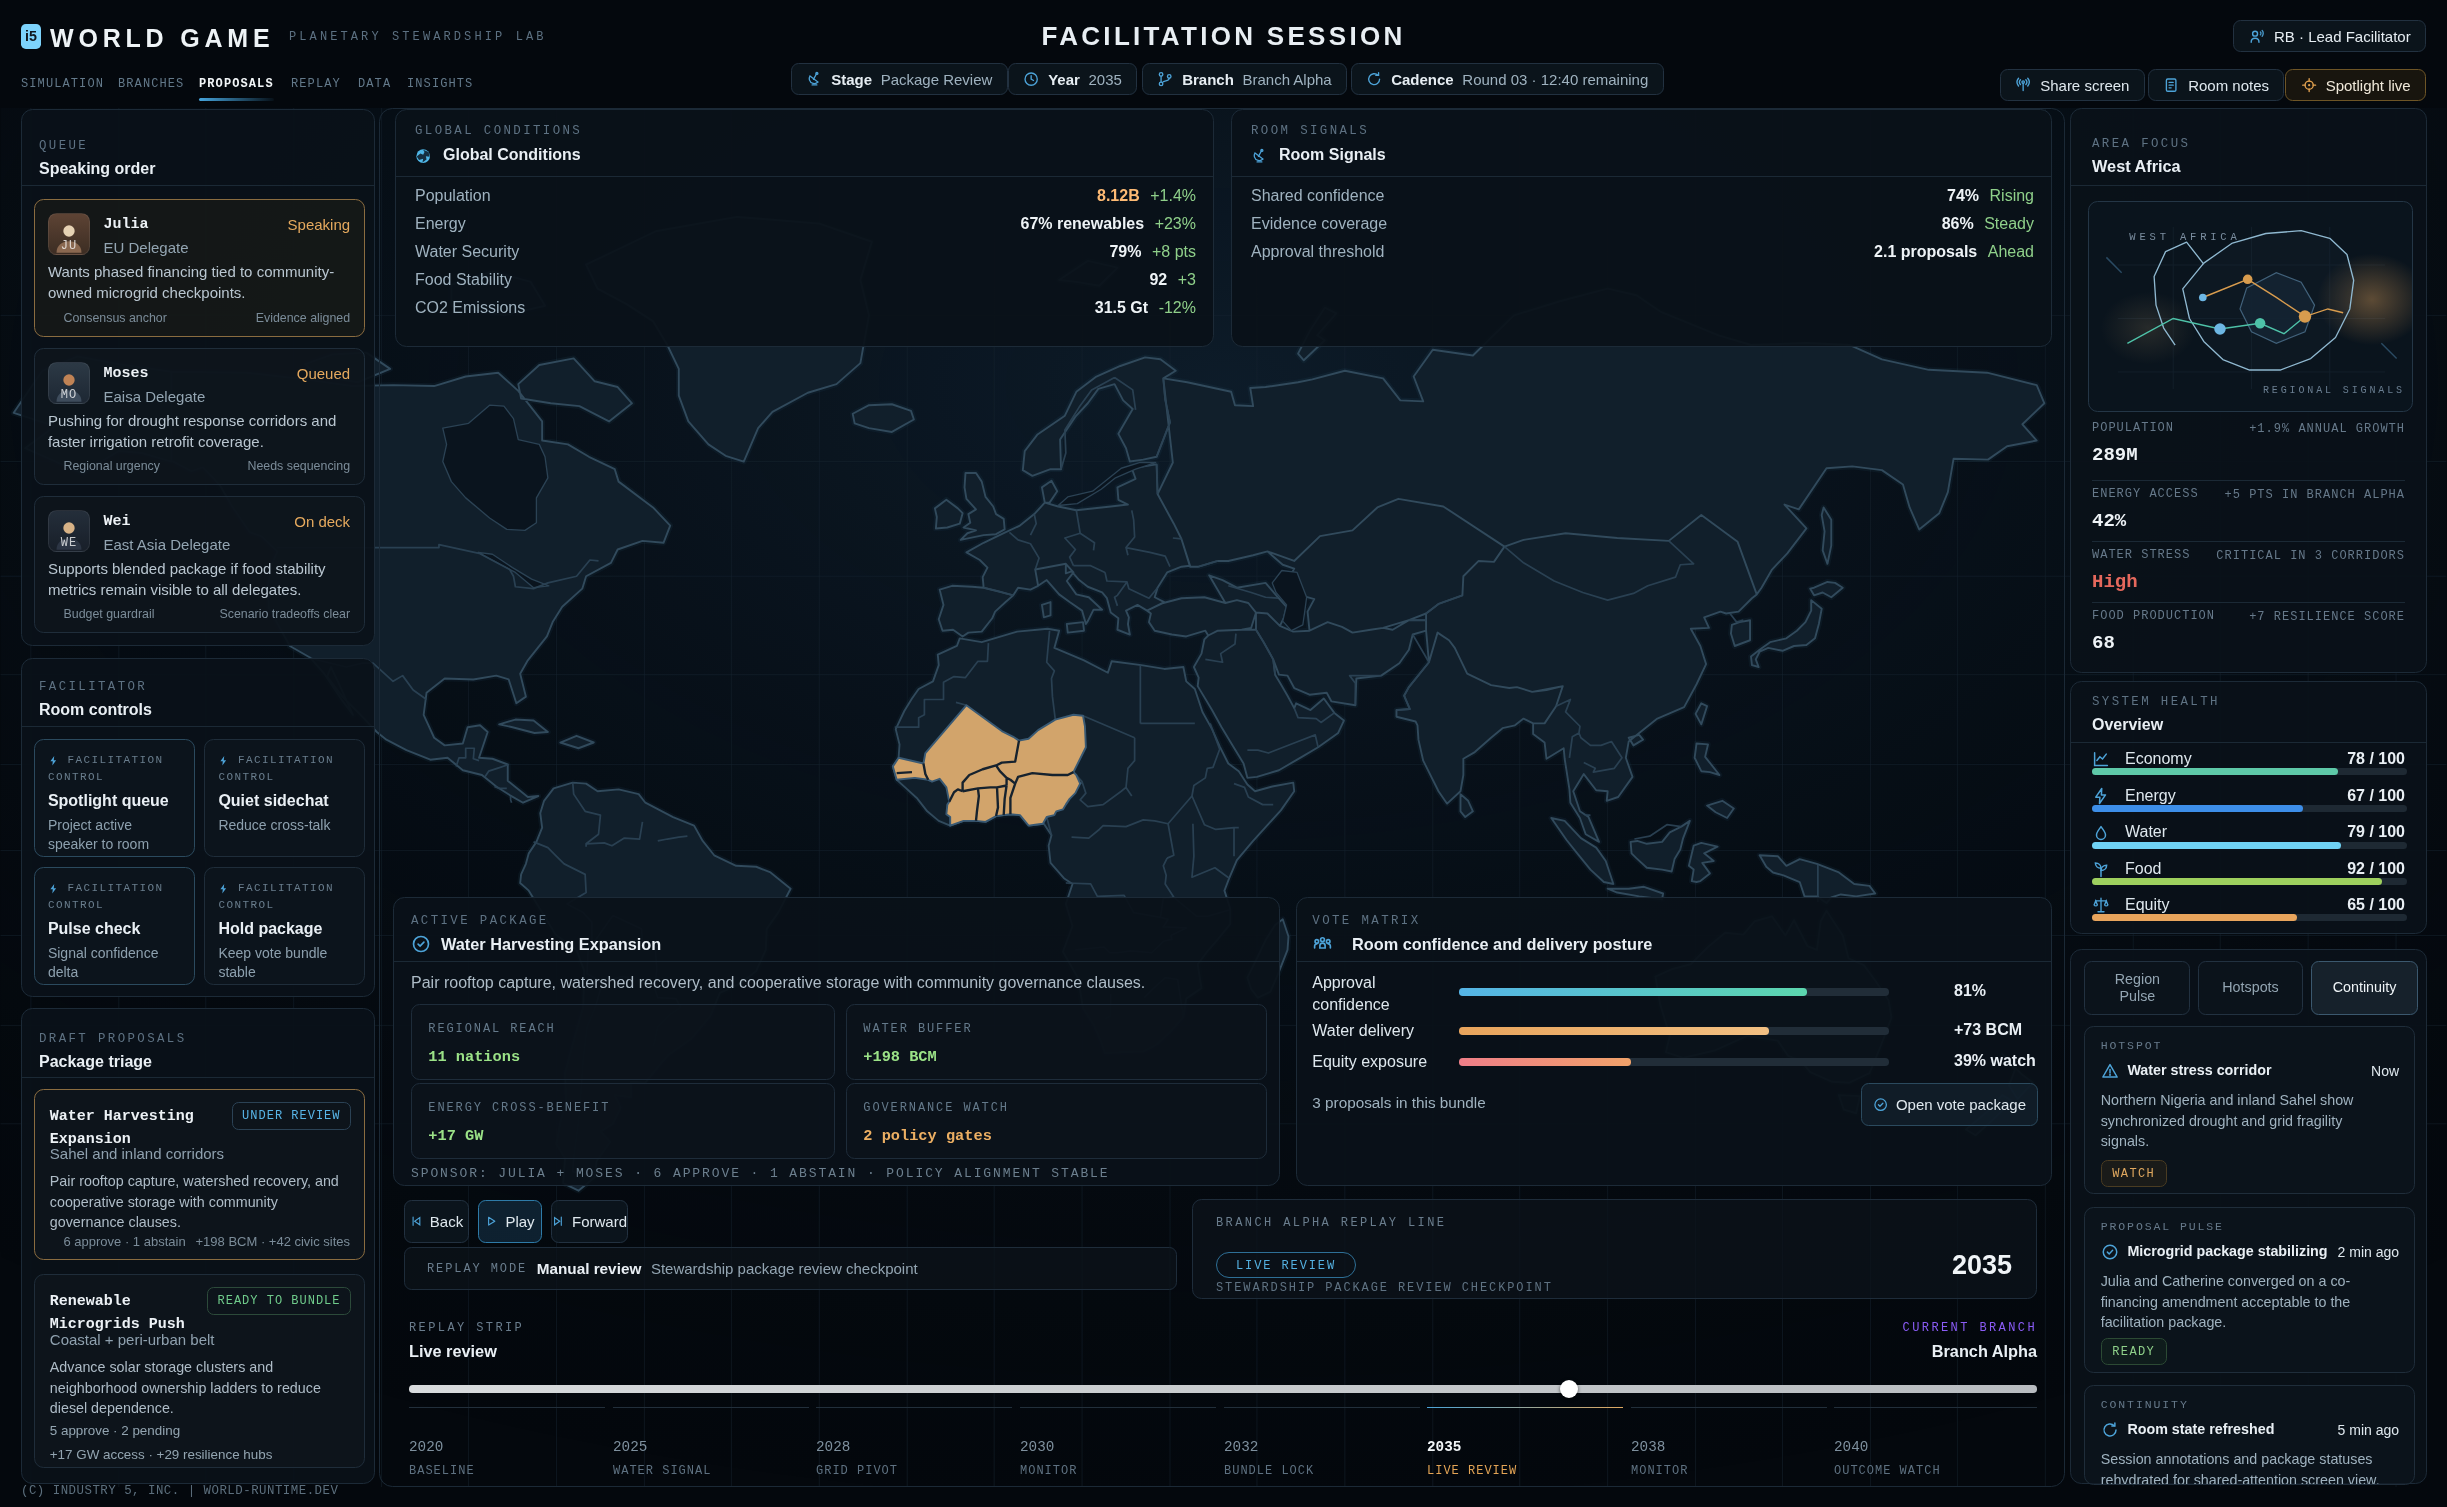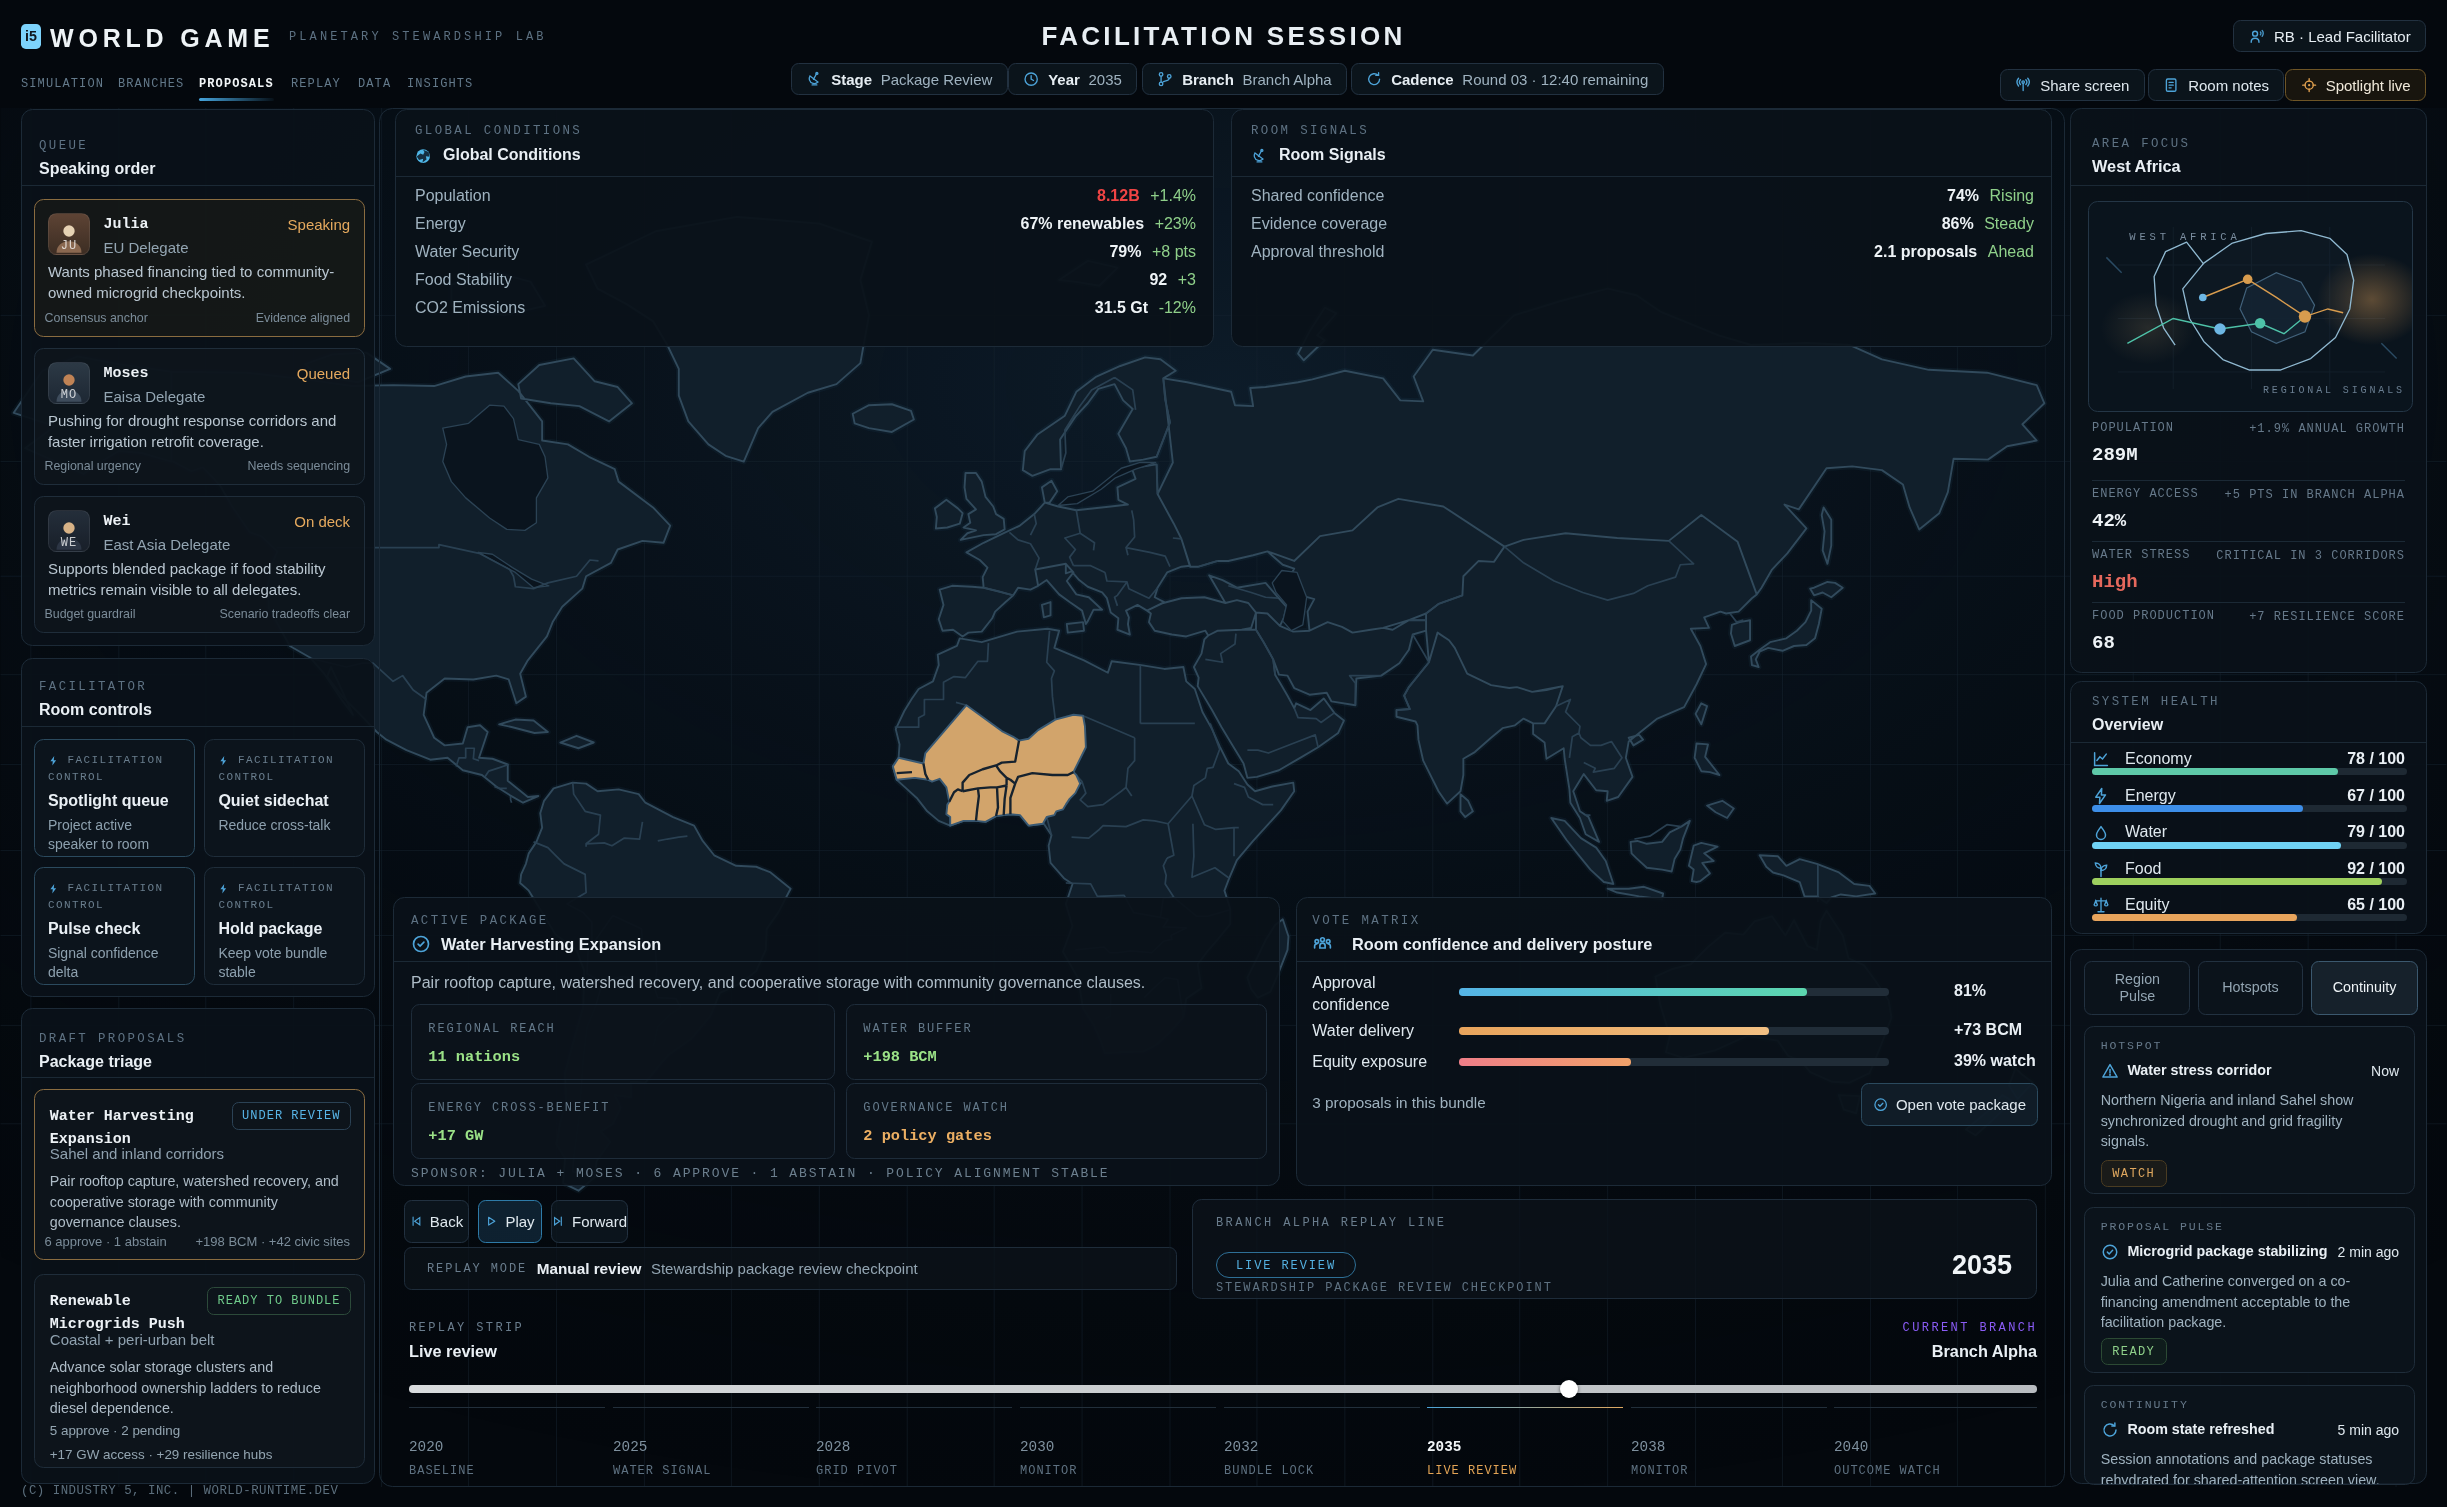--- a/index.html
+++ b/index.html
@@ -16,21 +16,21 @@
 .dim { color:#9fb2bf; }
 svg.ic { display:inline-block; vertical-align:middle; }
 .pill { position:absolute; display:flex; align-items:center; background:rgba(13,22,30,0.88); border:1px solid #223140; border-radius:7.6px; padding:0 14.3px; gap:8.6px; font-size:15px; }
 .qcard { position:absolute; left:11.5px; width:331px; border:1px solid #1f2d3a; border-radius:9.6px; background:rgba(16,23,31,0.55); }
 .avatar { position:absolute; left:13.4px; top:13.4px; width:42px; height:42px; border-radius:8.6px; border:1px solid rgba(255,255,255,0.08); overflow:hidden; }
 .avatar span { position:absolute; bottom:1px; width:100%; text-align:center; font-family:"Liberation Mono",monospace; font-size:12px; letter-spacing:1px; color:rgba(255,255,255,0.75); }
 .qname { position:absolute; left:69px; top:16.3px; font-family:"Liberation Mono",monospace; font-weight:bold; font-size:15px; color:#edf2f6; }
 .qstatus { position:absolute; right:13.4px; top:16.3px; font-size:15px; color:#e5a95e; }
 .qrole { position:absolute; left:69px; top:39px; font-size:15px; color:#93a5b2; }
 .qpara { position:absolute; left:13.4px; top:61px; width:306px; font-size:15px; line-height:21px; color:#b9c6d0; }
-.qfoot { position:absolute; left:10px; right:13.4px; bottom:11.5px; display:flex; justify-content:space-between; font-size:12.4px; color:#7b8c99; }
+.qfoot { position:absolute; left:29px; right:13.4px; bottom:11.5px; display:flex; justify-content:space-between; font-size:12.4px; color:#7b8c99; }
 .ccard { position:absolute; border-radius:9.6px; background:rgba(16,24,32,0.5); padding:12.4px 13.4px; }
 .chead { font-family:"Liberation Mono",monospace; font-size:11px; letter-spacing:1.4px; color:#697d8d; line-height:16.3px; }
 .ctitle { font-size:16px; font-weight:bold; color:#e9eff4; margin-top:6.7px; }
 .cdesc { font-size:14px; line-height:19px; color:#8da0ae; margin-top:6.7px; }
 .dcard { position:absolute; left:11.5px; width:331px; border-radius:9.6px; background:rgba(16,23,31,0.55); border:1px solid #1f2d3a; }
 .dtitle { position:absolute; left:15.3px; top:15.3px; width:158px; font-family:"Liberation Mono",monospace; font-weight:bold; font-size:15px; line-height:23px; color:#edf2f6; }
 .dpill { position:absolute; right:12.4px; top:12.4px; border:1px solid #2b4255; border-radius:6.7px; font-family:"Liberation Mono",monospace; font-size:12px; letter-spacing:1px; padding:5.7px 9.6px; }
 .dsub { position:absolute; left:15.3px; font-size:15px; color:#8fa1af; }
 .dpara { position:absolute; left:15.3px; width:300px; font-size:14.3px; line-height:20.6px; color:#aebcc7; }
 .statbox { position:absolute; border:1px solid #1e2c3a; border-radius:8.6px; background:rgba(13,20,28,0.6); }
@@ -286,21 +286,21 @@
     <svg class="ic" width="16.3" height="16.3" viewBox="0 0 24 24">
         <circle cx="12" cy="12" r="10" fill="#4fb6e6"></circle>
         <path d="M2.5 12.5 L8 8 L12 10 L14 6 L12 2.5 L20 6 L21.5 13 L16 12 L17 17 L11 21.4 L12 16 L6 17.5 Z" fill="#0c1722" opacity="0.85"></path>
       </svg>
   </div>
   <div class="ptitle" style="position:absolute;left:47px;top:36px;">Global Conditions</div>
   <div class="sep" style="top:66px;"></div>
   <div class="abs" style="left:19px;top:77px;width:781px;font-size:16px;">
     <div style="display:flex;justify-content:space-between;align-items:baseline;height:28px;">
         <span class="dim">Population</span>
-        <span><b style="color:#ef4444;margin-left:8px;">8.12B</b><span class="g" style="margin-left:10.5px;">+1.4%</span></span>
+        <span><b style="color:#fdba74;margin-left:8px;">8.12B</b><span class="g" style="margin-left:10.5px;">+1.4%</span></span>
       </div>
     <div style="display:flex;justify-content:space-between;align-items:baseline;height:28px;">
         <span class="dim">Energy</span>
         <span><b style="color:#eef3f6;">67% renewables</b><span class="g" style="margin-left:10.5px;">+23%</span></span>
       </div>
     <div style="display:flex;justify-content:space-between;align-items:baseline;height:28px;">
         <span class="dim">Water Security</span>
         <span><b style="color:#eef3f6;">79%</b><span class="g" style="margin-left:10.5px;">+8 pts</span></span>
       </div>
     <div style="display:flex;justify-content:space-between;align-items:baseline;height:28px;">

